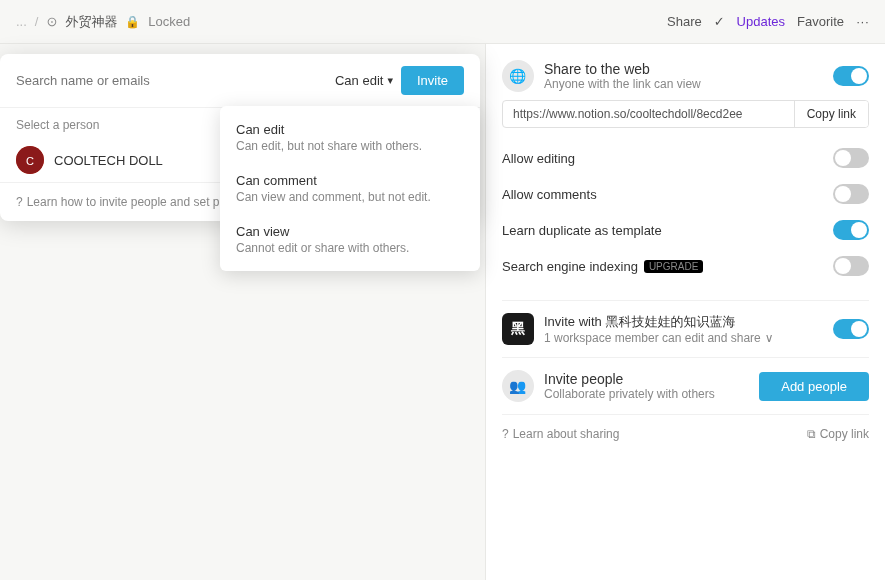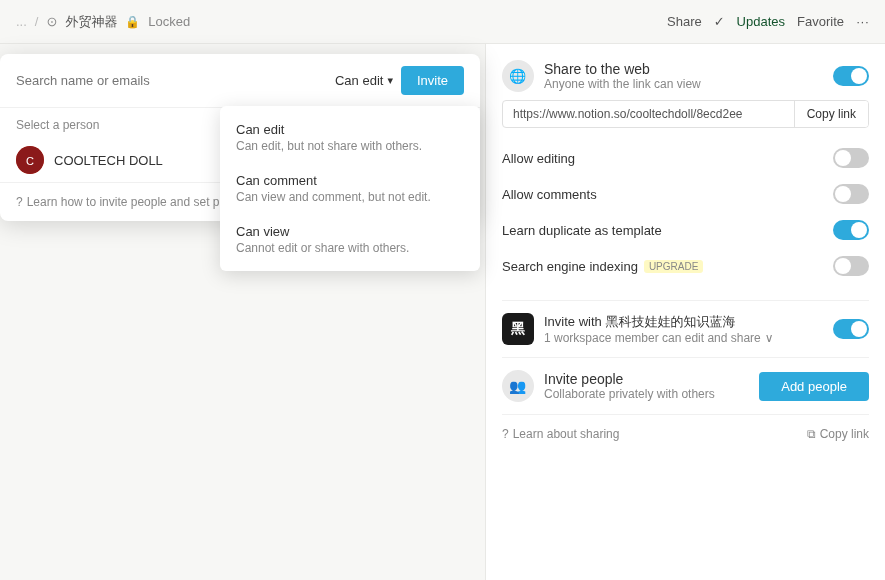--- a/index.html
+++ b/index.html
@@ -47,21 +47,21 @@
     }
     .top-bar-right .btn-share {
       color: #555;
       cursor: pointer;
       margin-left: 40px;
     }
     .top-bar-right .btn-updates {
       display: flex;
       align-items: center;
       gap: 4px;
-      color: #14532d;
+      color: #6d28d9;
     }
     .top-bar-right .btn-favorite {
       color: #555;
     }
     .top-bar-right .btn-more {
       color: #555;
     }
 
     
     .share-panel {
@@ -167,21 +167,21 @@
       padding: 8px 0;
     }
     .option-label {
       font-size: 13px;
       color: #333;
       display: flex;
       align-items: center;
       gap: 6px;
     }
     .upgrade-badge {
-      background: #fef9c3;
+      background: #000000;
       color: #888;
       font-size: 10px;
       padding: 1px 5px;
       border-radius: 3px;
     }
 
     
     .workspace-row {
       display: flex;
       align-items: center;

